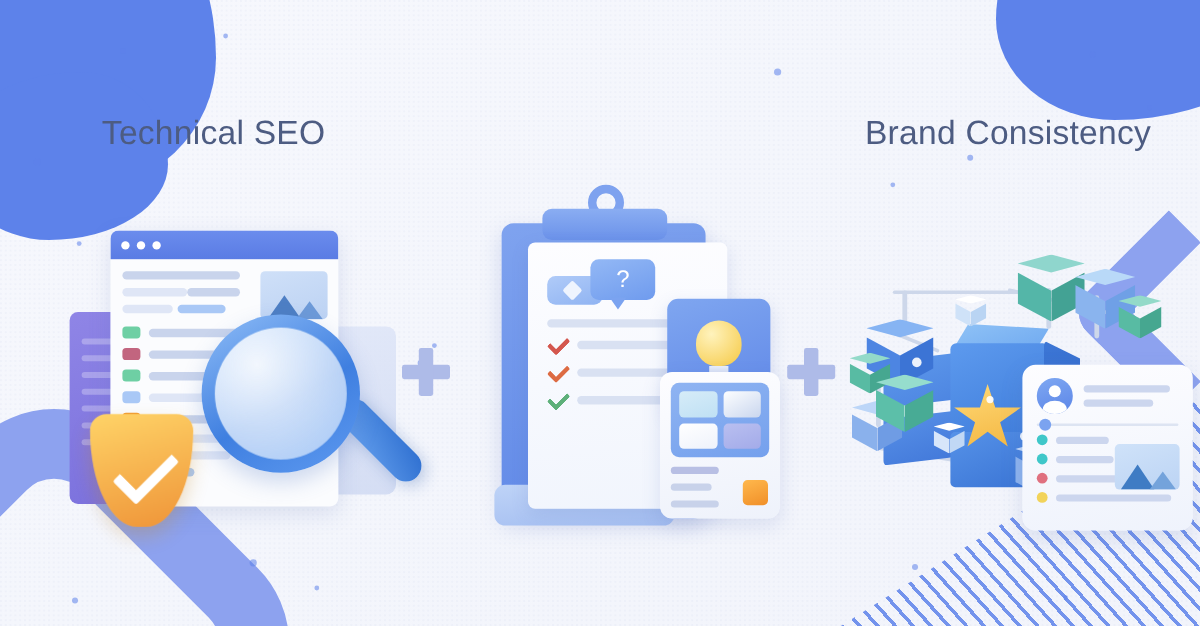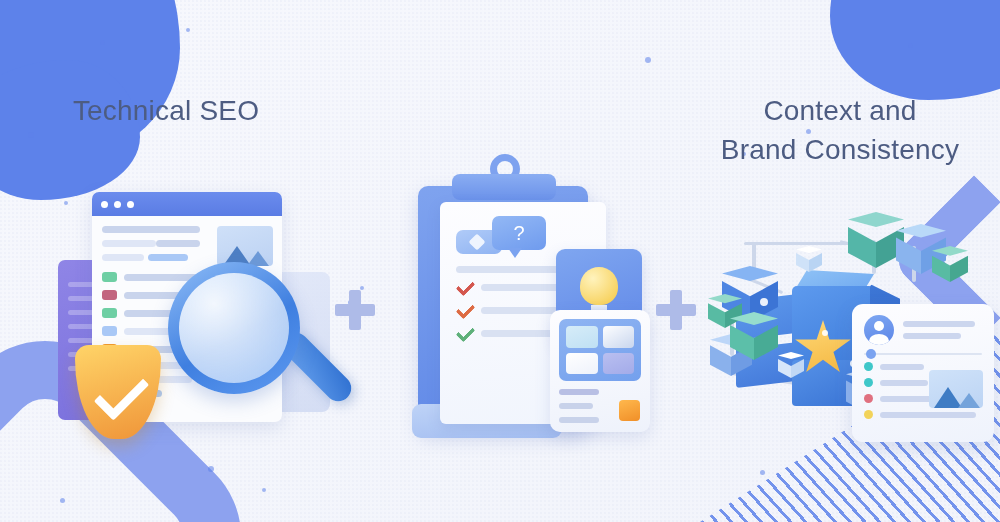--- a/index.html
+++ b/index.html
@@ -213,21 +213,21 @@
   <div class="dot" style="left:956px;top:88px;width:4px;height:4px;"></div>
   <div class="dot" style="left:948px;top:266px;width:5px;height:5px;"></div>
   <div class="dot" style="left:760px;top:470px;width:5px;height:5px;"></div>
   <div class="dot" style="left:886px;top:496px;width:4px;height:4px;"></div>
   <div class="dot" style="left:60px;top:498px;width:5px;height:5px;"></div>
 
   <div class="plus p1"></div>
   <div class="plus p2"></div>
 
   <div>
-    <div class="title" style="left:16px;width:300px;">Technical SEO</div>
+    <div class="title" style="left:28px;width:300px;">Technical SEO</div>
 
     <div class="purple-card">
       <i style="top:22px;width:38px;"></i>
         <i style="top:36px;width:30px;"></i>
       <i style="top:50px;width:38px;"></i>
         <i style="top:64px;width:26px;"></i>
       <i style="top:78px;width:36px;"></i>
         <i style="top:92px;width:30px;"></i>
       <i style="top:106px;width:38px;"></i>
     </div>
@@ -330,21 +330,20 @@
       </div>
       <div class="gline" style="width:40px;background:#b8bfe4;"></div>
       <div class="gline" style="width:34px;"></div>
       <div class="gline" style="width:40px;"></div>
       <div class="obtn"></div>
     </div>
   </div>
 
   <div>
     <div class="title" style="left:690px;width:300px;">
-      <div>Context and</div>
       <div>Brand Consistency</div>
     </div>
 
     <div class="net">
 
       <div class="link" style="left:44px;top:30px;width:120px;"></div>
       <div class="link" style="left:140px;top:28px;width:86px;transform:rotate(13deg);"></div>
       <div class="link" style="left:40px;top:62px;width:46px;transform:rotate(22deg);"></div>
       <div class="link" style="left:18px;top:86px;width:64px;background:#9fd8ee;"></div>
       <div class="link" style="left:24px;top:126px;width:60px;transform:rotate(-16deg);"></div>

